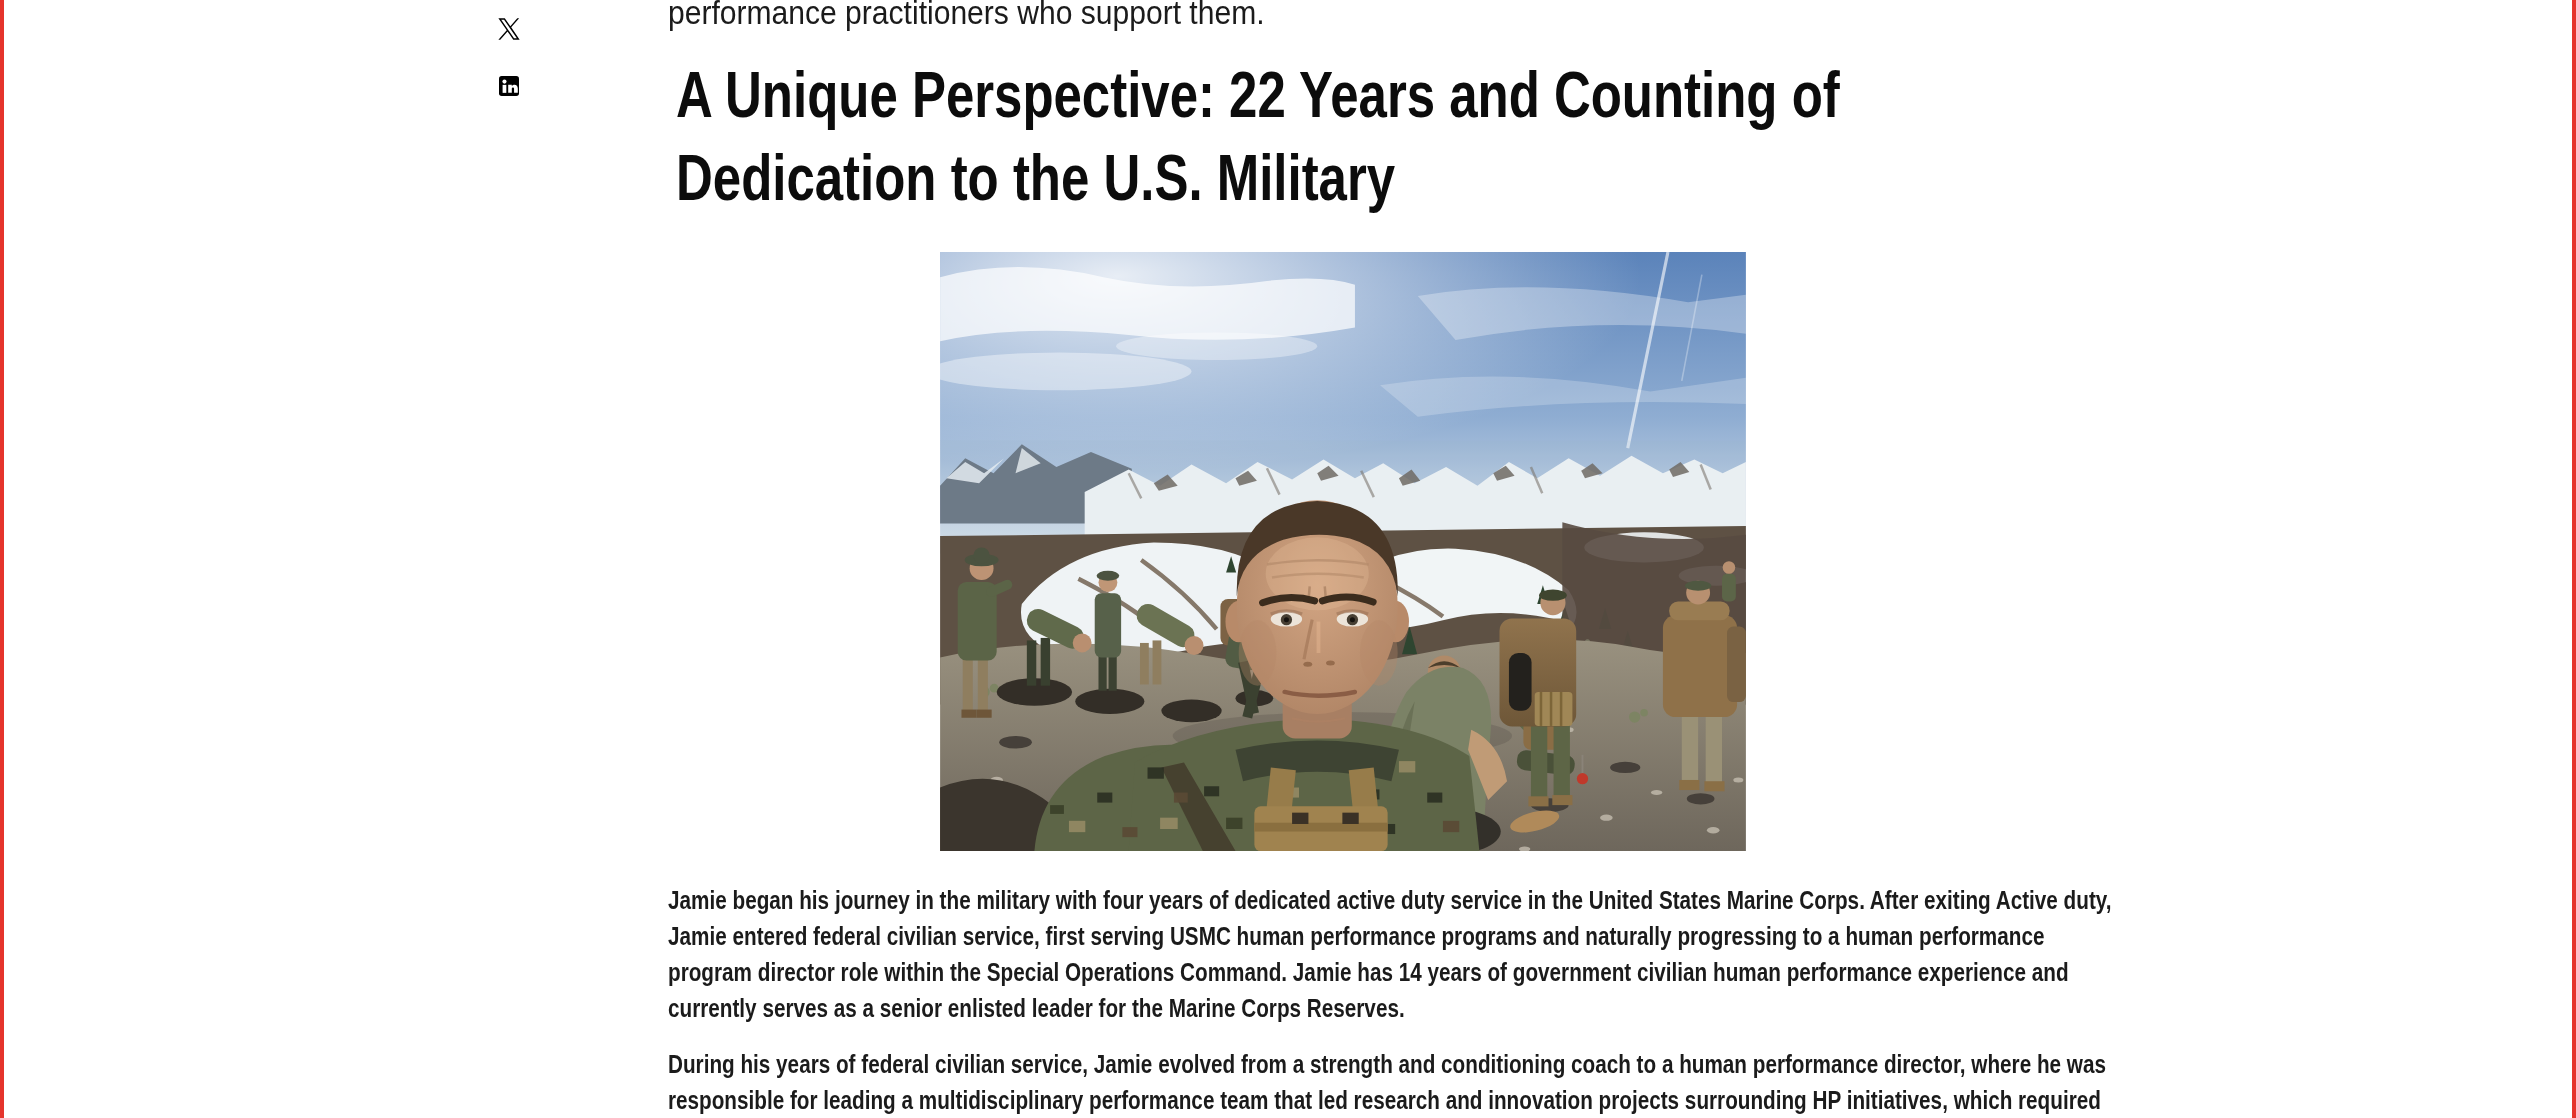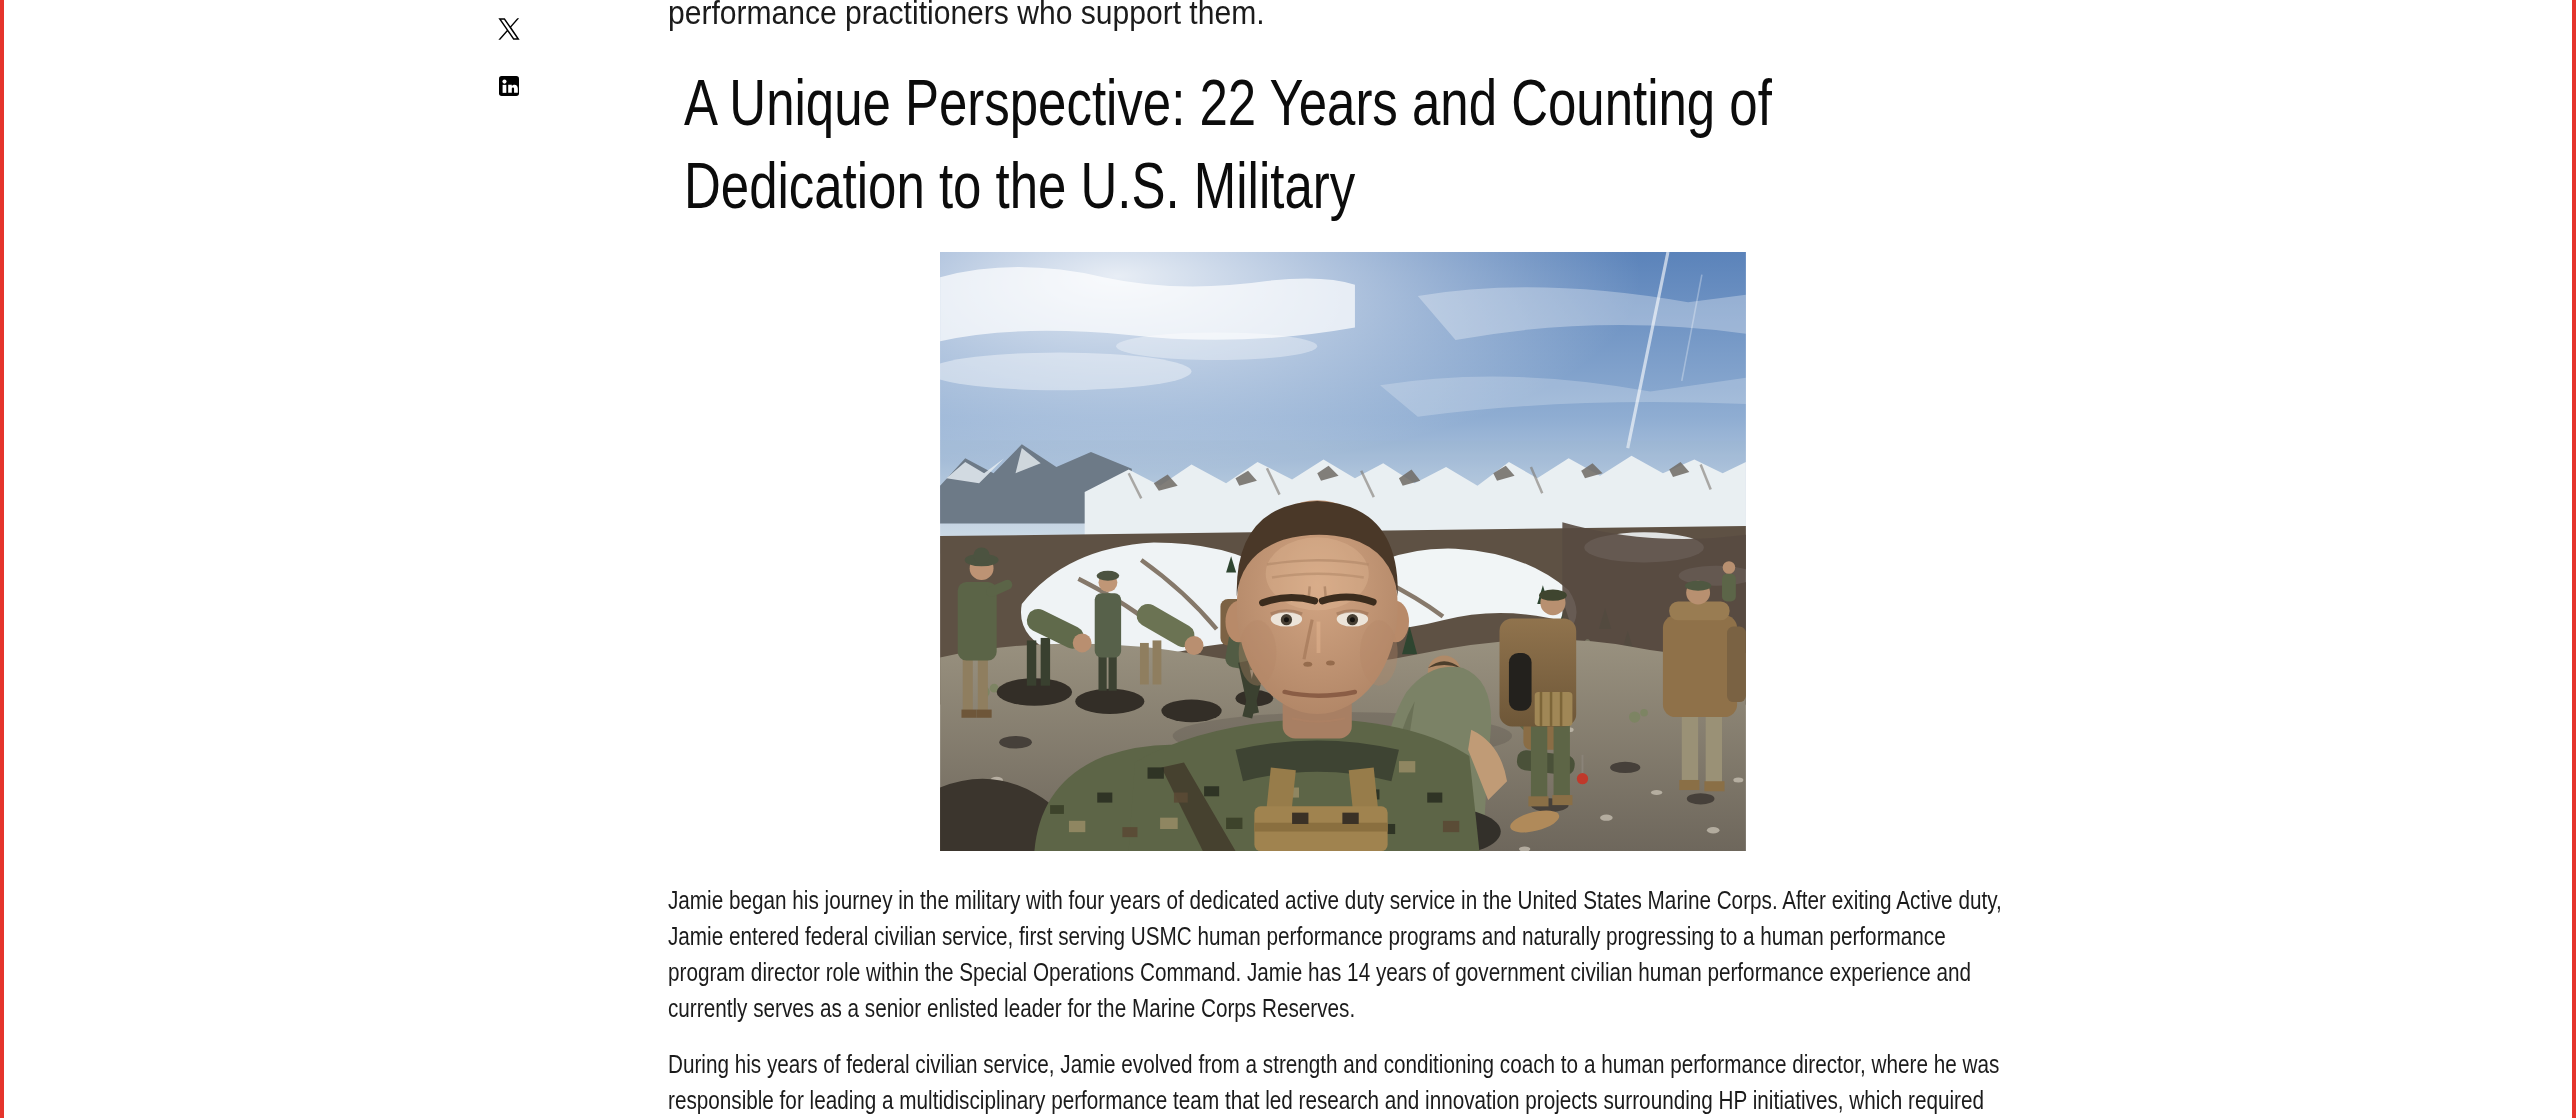--- a/index.html
+++ b/index.html
@@ -15,26 +15,26 @@
   .share-rail{position:absolute;left:497px;top:17px;display:flex;flex-direction:column;gap:33px;}
   .share-btn{display:block;width:24px;height:24px;cursor:pointer;}
   .share-btn svg{width:24px;height:24px;display:block;}
 
   .article-col{position:absolute;left:668px;top:0;width:1342px;height:1118px;}
 
   .line{display:block;white-space:pre;width:max-content;transform-origin:0 50%;}
 
   .intro{position:absolute;left:0;top:-9.4px;margin:0;font-size:33px;line-height:44px;
          font-weight:400;color:#1b1b1b;}
-  h1.headline{position:absolute;left:0;top:45px;margin:16px;font-size:65px;line-height:83px;
-         font-weight:400;color:#0c0c0c;letter-spacing:0;}
+  h1.headline{position:absolute;left:0;top:45px;margin:8px;font-size:65px;line-height:83px;
+         font-weight:700;color:#0c0c0c;letter-spacing:0;}
   .photo{position:absolute;left:272px;top:252px;width:806px;height:599px;margin:0;}
   .photo svg{width:100%;height:100%;display:block;}
   .body-p{position:absolute;left:0;margin:0;font-size:25px;line-height:36px;
-         font-weight:400;color:#1b1b1b;}
+         font-weight:700;color:#1b1b1b;}
   .p1{top:882px;}
   .p2{top:1046px;}
 </style>
 </head>
 <body style="background: rgb(255, 255, 255);">
 
 <div class="edge left"></div>
 <div class="edge right"></div>
 
 <aside class="share-rail">

